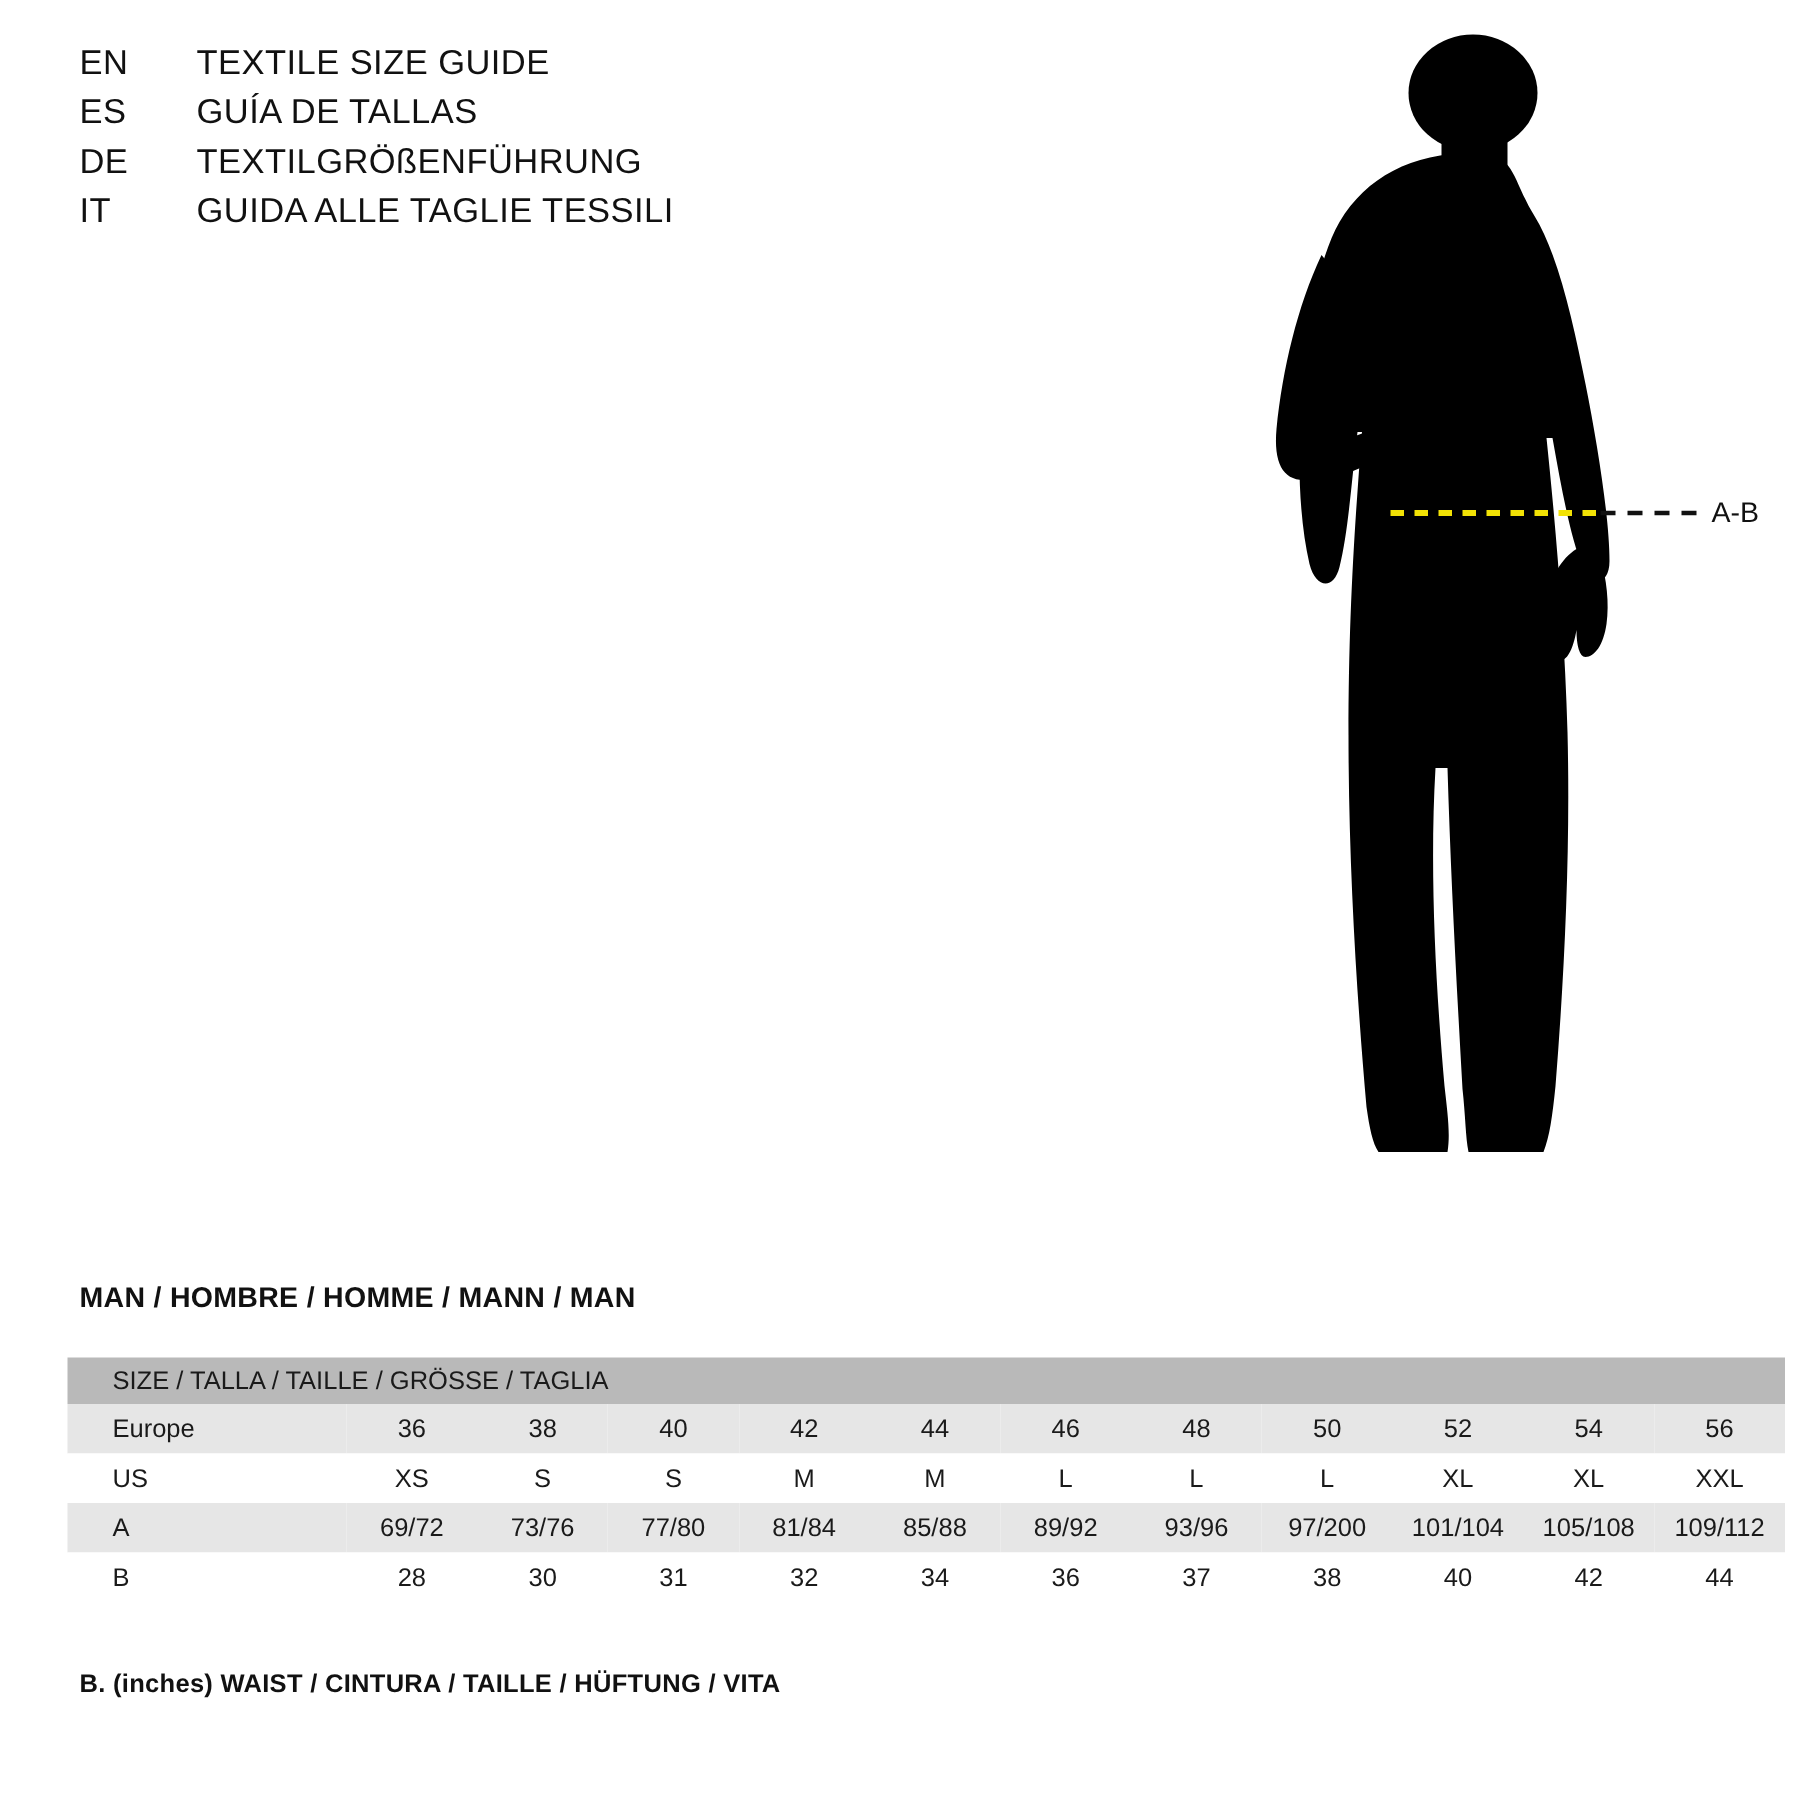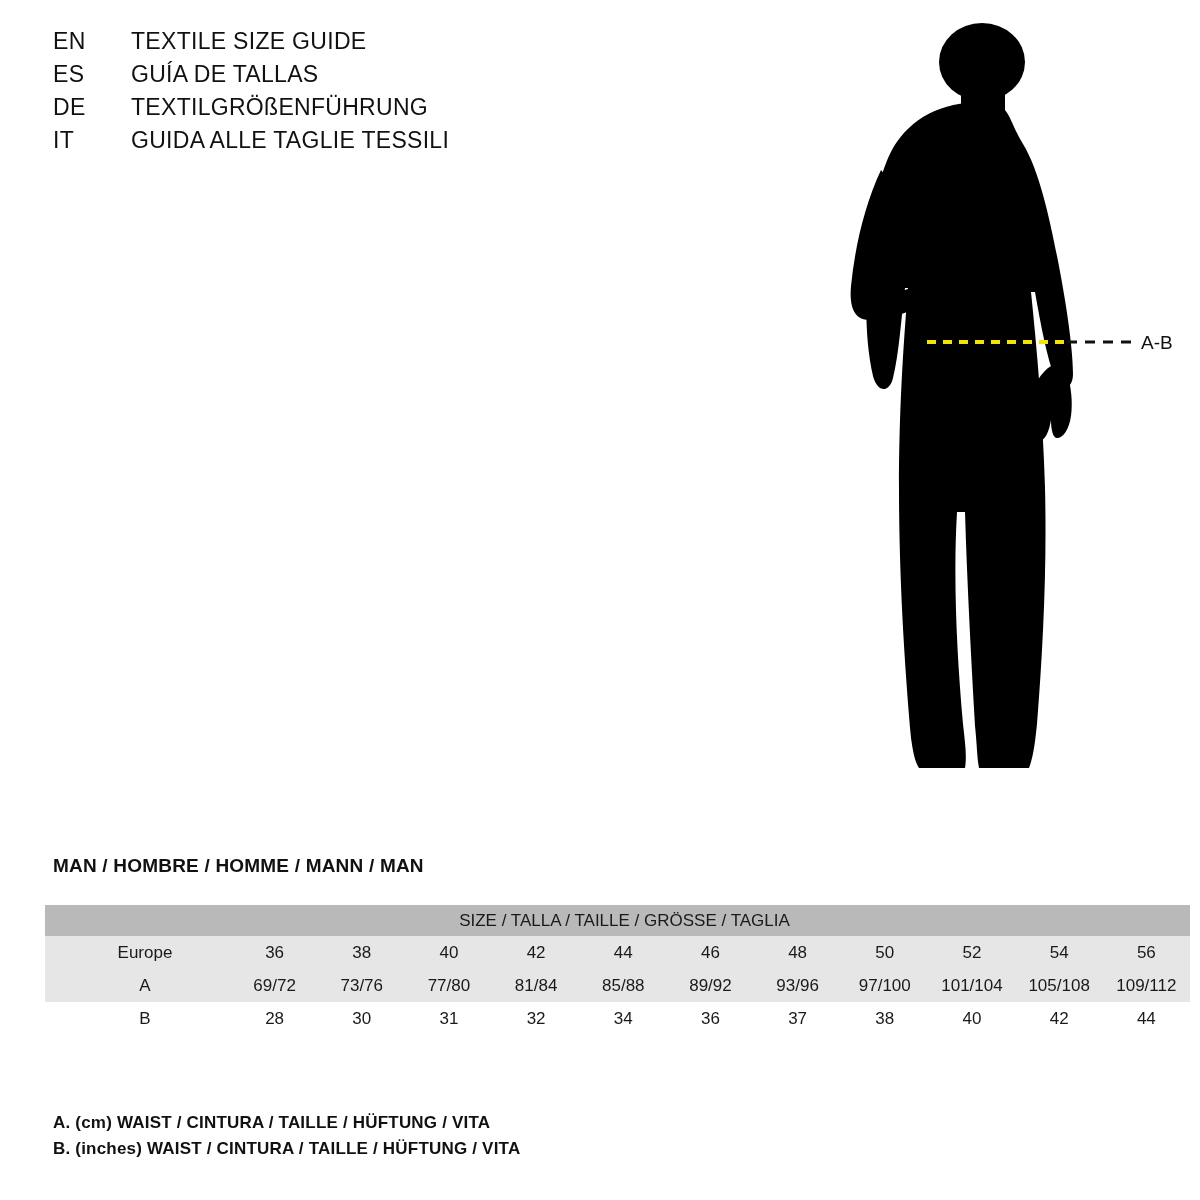--- a/index.html
+++ b/index.html
@@ -101,22 +101,22 @@
   }
   table.size-table td {
     font-size: 17px;
     color: #1a1a1a;
     height: 33px;
     padding: 0 6px;
     text-align: center;
     vertical-align: middle;
   }
   table.size-table td.rowhead {
-    text-align: center;
-    padding-left: 20px;
+    text-align: left;
+    padding-left: 30px;
   }
   tr.header-row td {
     background: #b9b9b9;
     font-size: 17px;
     height: 31px;
   }
   tr.band-light td {
     background: #e6e6e6;
   }
   tr.band-white td {
@@ -263,31 +263,45 @@
           <td>42</td>
           <td>44</td>
           <td>46</td>
           <td>48</td>
           <td>50</td>
           <td>52</td>
           <td>54</td>
           <td>56</td>
         </tr>
 
+        <tr class="band-white">
+          <td class="rowhead">US</td>
+          <td>XS</td>
+          <td>S</td>
+          <td>S</td>
+          <td>M</td>
+          <td>M</td>
+          <td>L</td>
+          <td>L</td>
+          <td>L</td>
+          <td>XL</td>
+          <td>XL</td>
+          <td>XXL</td>
+        </tr>
 
         <tr class="band-light">
           <td class="rowhead">A</td>
           <td>69/72</td>
           <td>73/76</td>
           <td>77/80</td>
           <td>81/84</td>
           <td>85/88</td>
           <td>89/92</td>
           <td>93/96</td>
-          <td>97/100</td>
+          <td>97/200</td>
           <td>101/104</td>
           <td>105/108</td>
           <td>109/112</td>
         </tr>
 
         <tr class="band-white">
           <td class="rowhead">B</td>
           <td>28</td>
           <td>30</td>
           <td>31</td>
@@ -298,17 +312,16 @@
           <td>38</td>
           <td>40</td>
           <td>42</td>
           <td>44</td>
         </tr>
       </tbody>
     </table>
   </div>
 
   <div class="notes">
-    <div class="note">A. (cm) WAIST / CINTURA / TAILLE / HÜFTUNG / VITA</div>
     <div class="note">B. (inches) WAIST / CINTURA / TAILLE / HÜFTUNG / VITA</div>
   </div>
 
 </div>
 
 </body></html>

